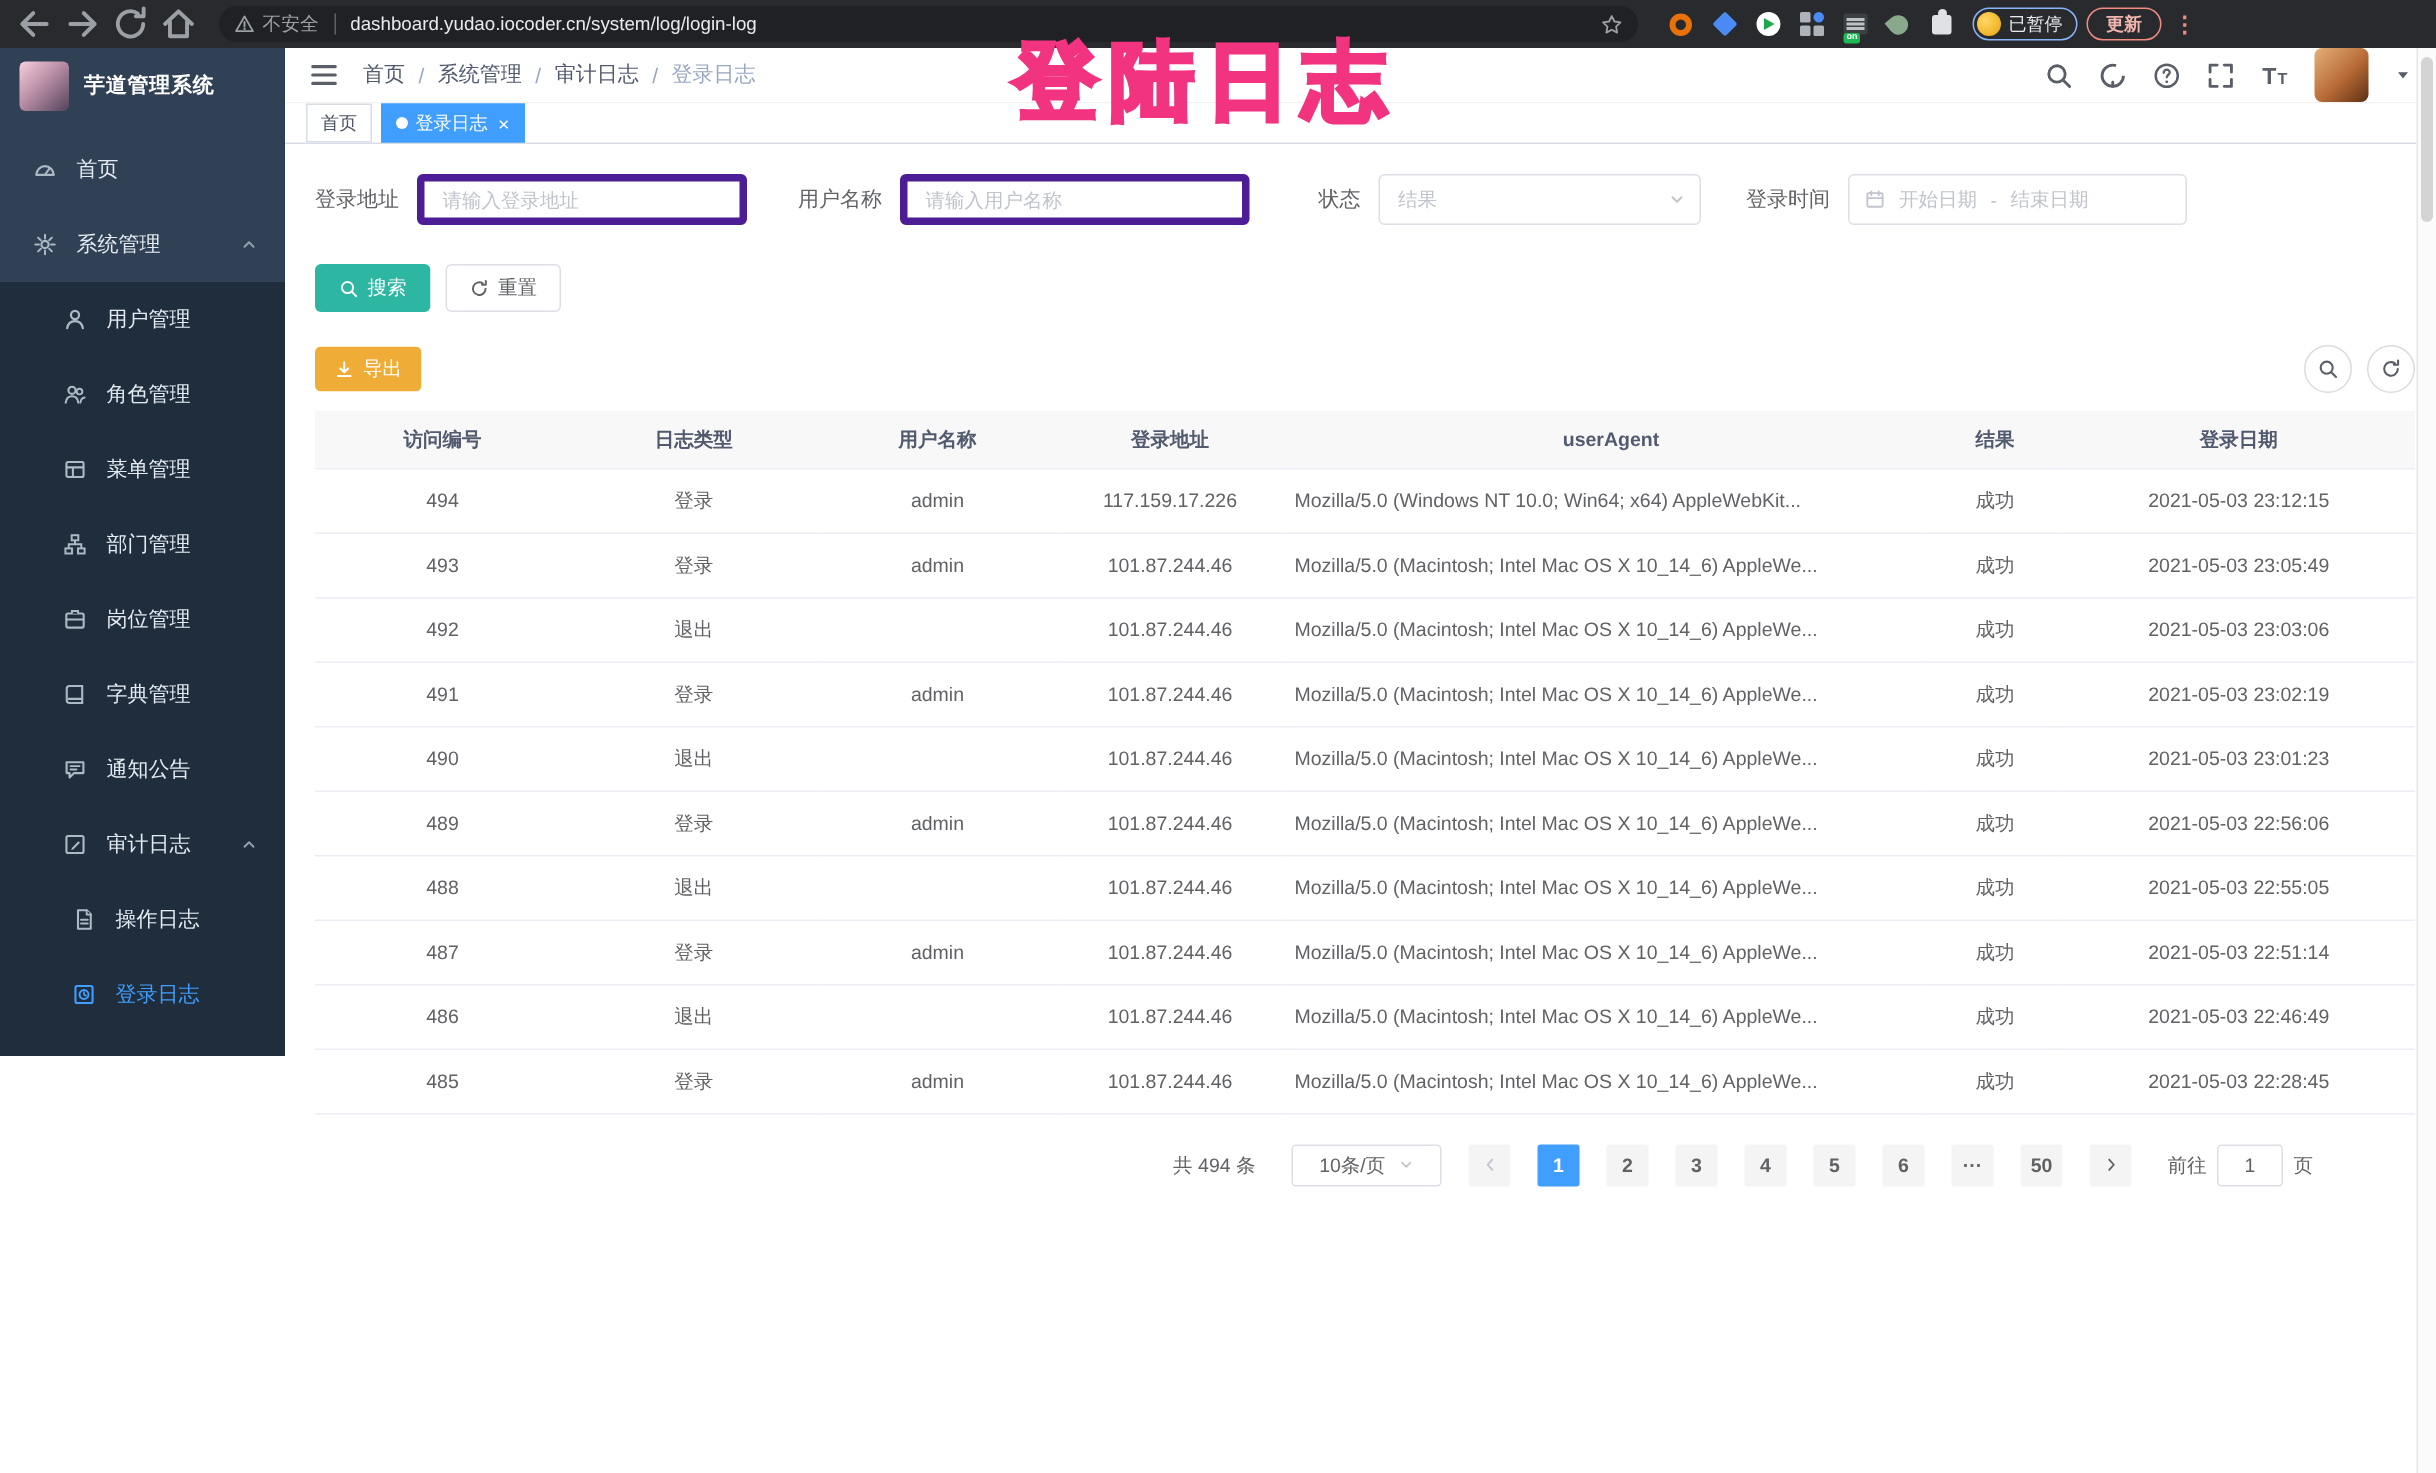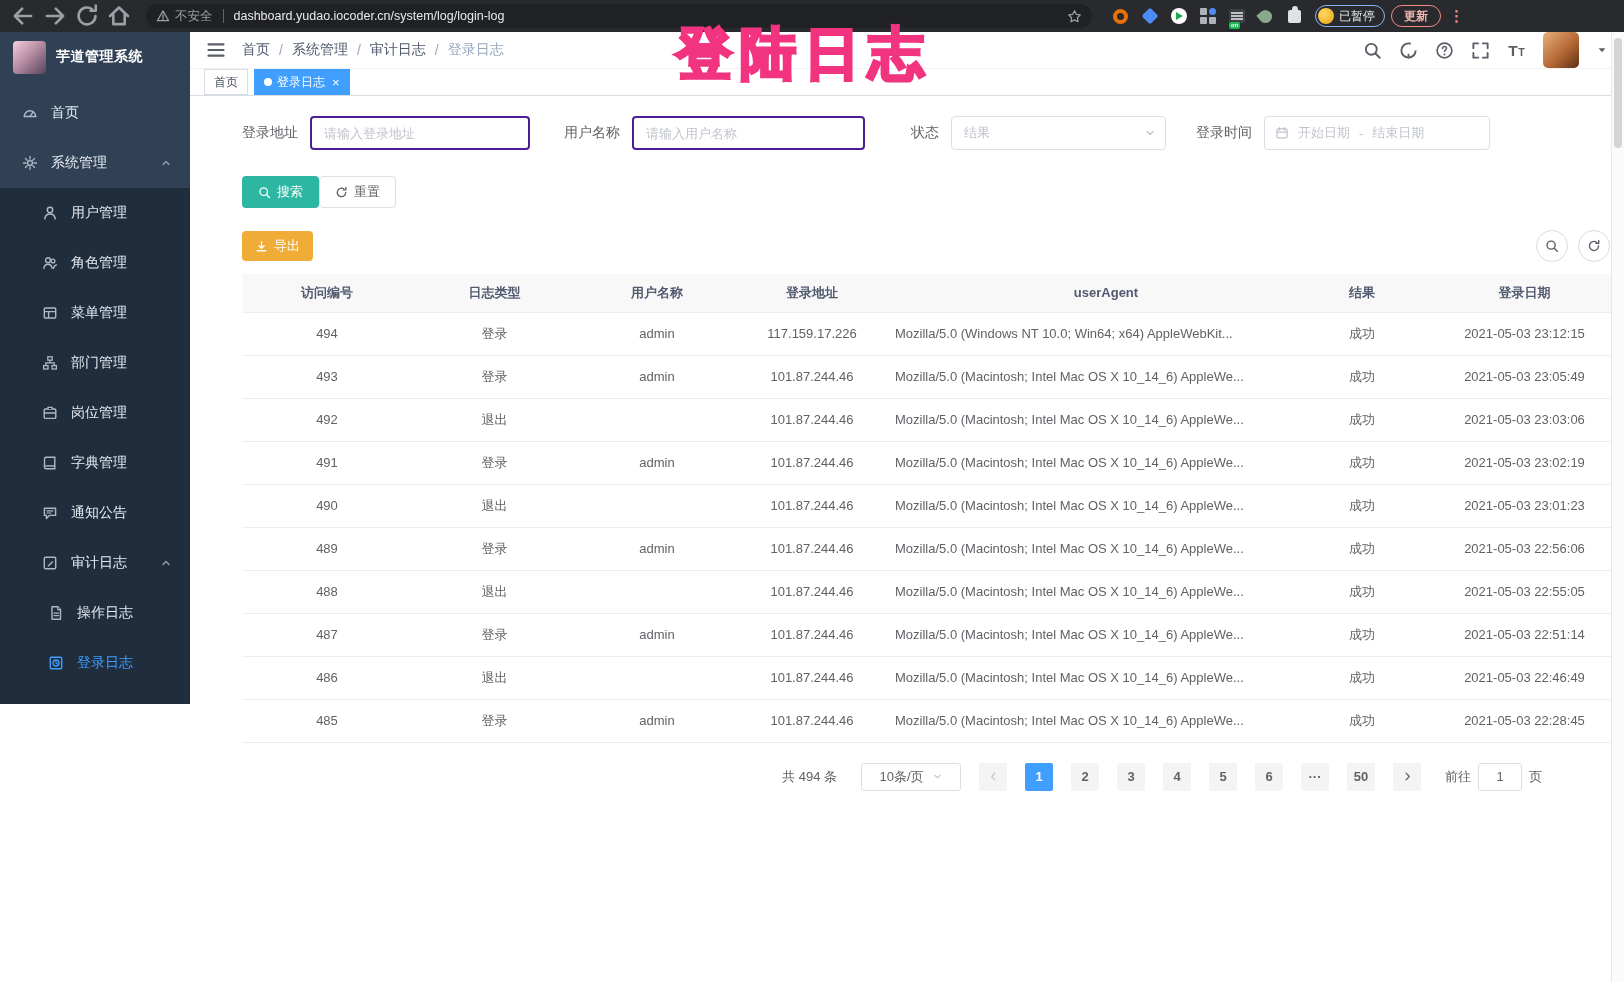--- a/index.html
+++ b/index.html
@@ -62,37 +62,37 @@
   .nav-ic { width:19px; height:19px; color:#5a5e66; }
   .avatar { width:36px; height:36px; border-radius:5px; background:linear-gradient(135deg,#e7b07a 0%,#b66a35 55%,#5e2f14 100%); }
   .caret-ic { width:12px; height:12px; color:#5a5e66; }
 
   .tags-bar { height:34px; border-bottom:1px solid #d8dce5; display:flex; align-items:center; padding-left:14px; gap:6px; background:#fff; }
   .tag { height:26px; display:flex; align-items:center; padding:0 9px; border:1px solid #d8dce5; background:#fff; font-size:12px; color:#495060; gap:5px; cursor:pointer; }
   .tag.active { background:#409eff; border-color:#409eff; color:#fff; }
   .tag-dot { width:8px; height:8px; border-radius:50%; background:#fff; }
   .tag-close { font-size:13px; line-height:1; margin-left:2px; }
 
-  .content { padding:20px 14px 0 20px; flex:1; position:relative;margin-left:32px; }
+  .content { padding:20px 14px 0 20px; flex:1; position:relative; }
 
   
   .filters { display:flex; align-items:center; font-size:14px; color:#606266; }
   .fi { display:flex; align-items:center; }
   .fi label { margin-right:12px; white-space:nowrap; }
-  .el-input { height:34px; border:2px solid #4c1d95; border-radius:4px; padding:0 12px; font-size:13px; color:#606266; outline:none; background:#fff; }
+  .el-input { height:34px; border:5px solid #4c1d95; border-radius:4px; padding:0 12px; font-size:13px; color:#606266; outline:none; background:#fff; }
   .el-input::placeholder { color:#c0c4cc; }
   .w-addr { width:220px; margin-right:34px; }
   .w-user { width:233px; margin-right:46px; }
   .el-select { width:215px; height:34px; border:1px solid #dcdfe6; border-radius:4px; display:flex; align-items:center; padding:0 12px; color:#c0c4cc; font-size:13px; position:relative; margin-right:30px; cursor:pointer; }
   .el-select .caret { position:absolute; right:9px; width:12px; height:12px; color:#c0c4cc; }
   .el-date { width:226px; height:34px; border:1px solid #dcdfe6; border-radius:4px; display:flex; align-items:center; padding:0 10px; gap:9px; color:#c0c4cc; font-size:13px; cursor:pointer; }
   .el-date .cal { width:14px; height:14px; color:#c0c4cc; flex:0 0 auto; }
 
   
-  .btn-row { margin-top:26px; display:flex; align-items:center; }
+  .btn-row { margin-top:26px; display:flex; align-items:center; gap:10px; }
   .btn { height:32px; border-radius:4px; display:inline-flex; align-items:center; gap:6px; font-size:13px; padding:0 15px; cursor:pointer; border:1px solid transparent; }
   .btn .bic { width:13px; height:13px; }
   .btn-search { background:#2db7a3; color:#fff; }
   .btn-reset { background:#fff; border-color:#dcdfe6; color:#606266; }
   .toolbar-row { margin-top:22px; display:flex; align-items:center; }
   .btn-export { background:#efad37; color:#fff; height:30px; padding:0 12px; }
   .circle-btns { margin-left:auto; display:flex; gap:10px; }
   .cbtn { width:32px; height:32px; border-radius:50%; border:1px solid #d9dce1; background:#fff; display:flex; align-items:center; justify-content:center; color:#5a5e66; cursor:pointer; }
   .cbtn .bic { width:14px; height:14px; }
 

